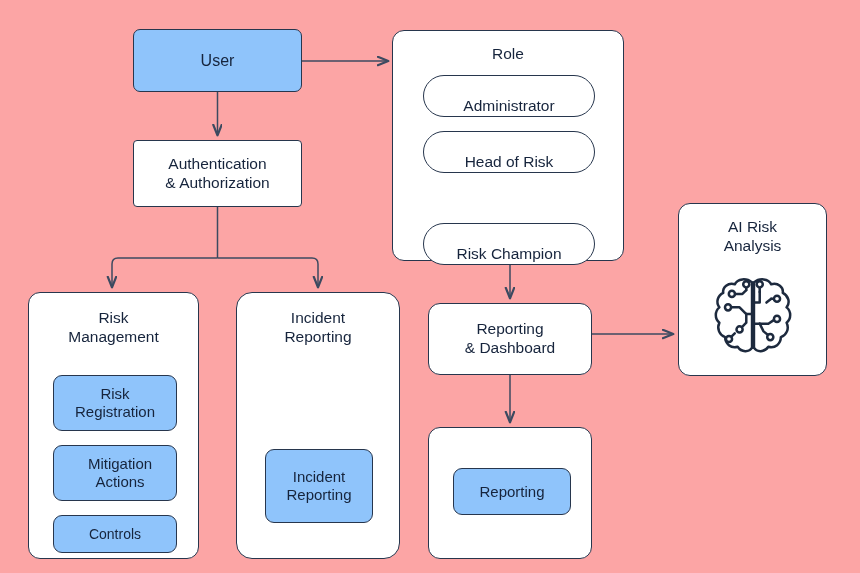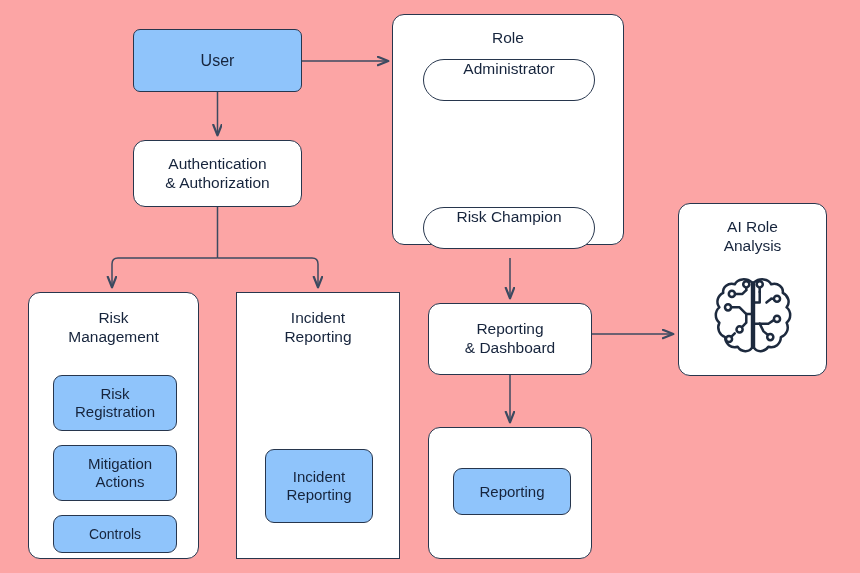--- a/index.html
+++ b/index.html
@@ -39,55 +39,55 @@
     color:#16243c;
     line-height:1.22;
   }
   .pill{
     position:absolute;
     box-sizing:border-box;
     border:1.6px solid #27364d;
     background:#ffffff;
     color:#16243c;
     display:flex;
-    align-items:flex-start;
+    align-items:flex-end;
     justify-content:center;
     text-align:center;
     border-radius:999px;
   }
   .chip{
     position:absolute;
     box-sizing:border-box;
     border:1.6px solid #27364d;
     background:#8FC4FB;
     color:#16243c;
     display:flex;
     align-items:center;
     justify-content:center;
     text-align:center;
     border-radius:9px;
     line-height:1.2;
   }
   
   #node-user{ left:133px; top:29px; width:169px; height:63px; border-radius:7px; font-size:16px; }
-  #node-auth{ left:133px; top:140px; width:169px; height:67px; border-radius:12px; font-size:15.5px; }
-
-  #node-role{ left:392px; top:14px; width:232px; height:231px; border-radius:12px; }
+  #node-auth{ left:133px; top:140px; width:169px; height:67px; border-radius:4px; font-size:15.5px; }
+
+  #node-role{ left:392px; top:30px; width:232px; height:231px; border-radius:12px; }
   #role-title{ top:14px; font-size:15.5px; }
   #pill-admin{ left:30px; top:44px; width:172px; height:42px; font-size:15.5px; }
   #pill-head{ left:30px; top:100px; width:172px; height:42px; font-size:15.5px; }
   #pill-champ{ left:30px; top:156px; width:172px; height:42px; font-size:15.5px;margin-top:36px; }
 
   #node-riskmgmt{ left:28px; top:292px; width:171px; height:267px; border-radius:12px; }
   #riskmgmt-title{ top:16px; font-size:15.5px; }
   #chip-riskreg{ left:24px; top:82px; width:124px; height:56px; font-size:15px; }
   #chip-mitig{ left:24px; top:152px; width:124px; height:56px; font-size:15px;padding-left:10px; }
   #chip-controls{ left:24px; top:222px; width:124px; height:38px; font-size:14px; }
 
-  #node-incident{ left:236px; top:292px; width:164px; height:267px; border-radius:0; }
+  #node-incident{ left:236px; top:292px; width:164px; height:267px; border-radius:16px; }
   #incident-title{ top:16px; font-size:15.5px; }
   #chip-incident{ left:28px; top:156px; width:108px; height:74px; font-size:15px; }
 
   #node-reportdash{ left:428px; top:303px; width:164px; height:72px; border-radius:12px; font-size:15.5px; }
 
   #node-reportbox{ left:428px; top:427px; width:164px; height:132px; border-radius:12px; }
   #chip-reporting{ left:24px; top:40px; width:118px; height:47px; font-size:15px; }
 
   #node-ai{ left:678px; top:203px; width:149px; height:173px; border-radius:12px; }
   #ai-title{ top:14px; font-size:15.5px; }
@@ -133,20 +133,23 @@
       <span>Authentication</span><br>
       <span>&amp; Authorization</span>
     </span>
   </div>
 
   <div class="node container-node" id="node-role">
     <div class="container-title" id="role-title">Role</div>
     <div class="pill" id="pill-admin">
       <span>Administrator</span>
     </div>
+    <div class="pill" id="pill-head">
+      <span>Head of Risk</span>
+    </div>
     <div class="pill" id="pill-champ">
       <span>Risk Champion</span>
     </div>
   </div>
 
   <div class="node container-node" id="node-riskmgmt">
     <div class="container-title" id="riskmgmt-title">
       <span>Risk</span><br>
       <span>Management</span>
     </div>
@@ -188,21 +191,21 @@
   </div>
 
   <div class="node container-node" id="node-reportbox">
     <div class="chip" id="chip-reporting">
       <span>Reporting</span>
     </div>
   </div>
 
   <div class="node container-node" id="node-ai">
     <div class="container-title" id="ai-title">
-      <span>AI Role</span><br>
+      <span>AI Risk</span><br>
       <span>Analysis</span>
     </div>
     <svg id="ai-brain" viewBox="0 0 100 100">
       <g fill="none" stroke="#1d2a3e" stroke-width="2.6" stroke-linecap="round" stroke-linejoin="round">
 
         <path d="M49,15
                  C43,10 34,11 31,17
                  C24,15 18,20 19,26
                  C13,29 11,36 15,41
                  C10,45 10,53 15,57

